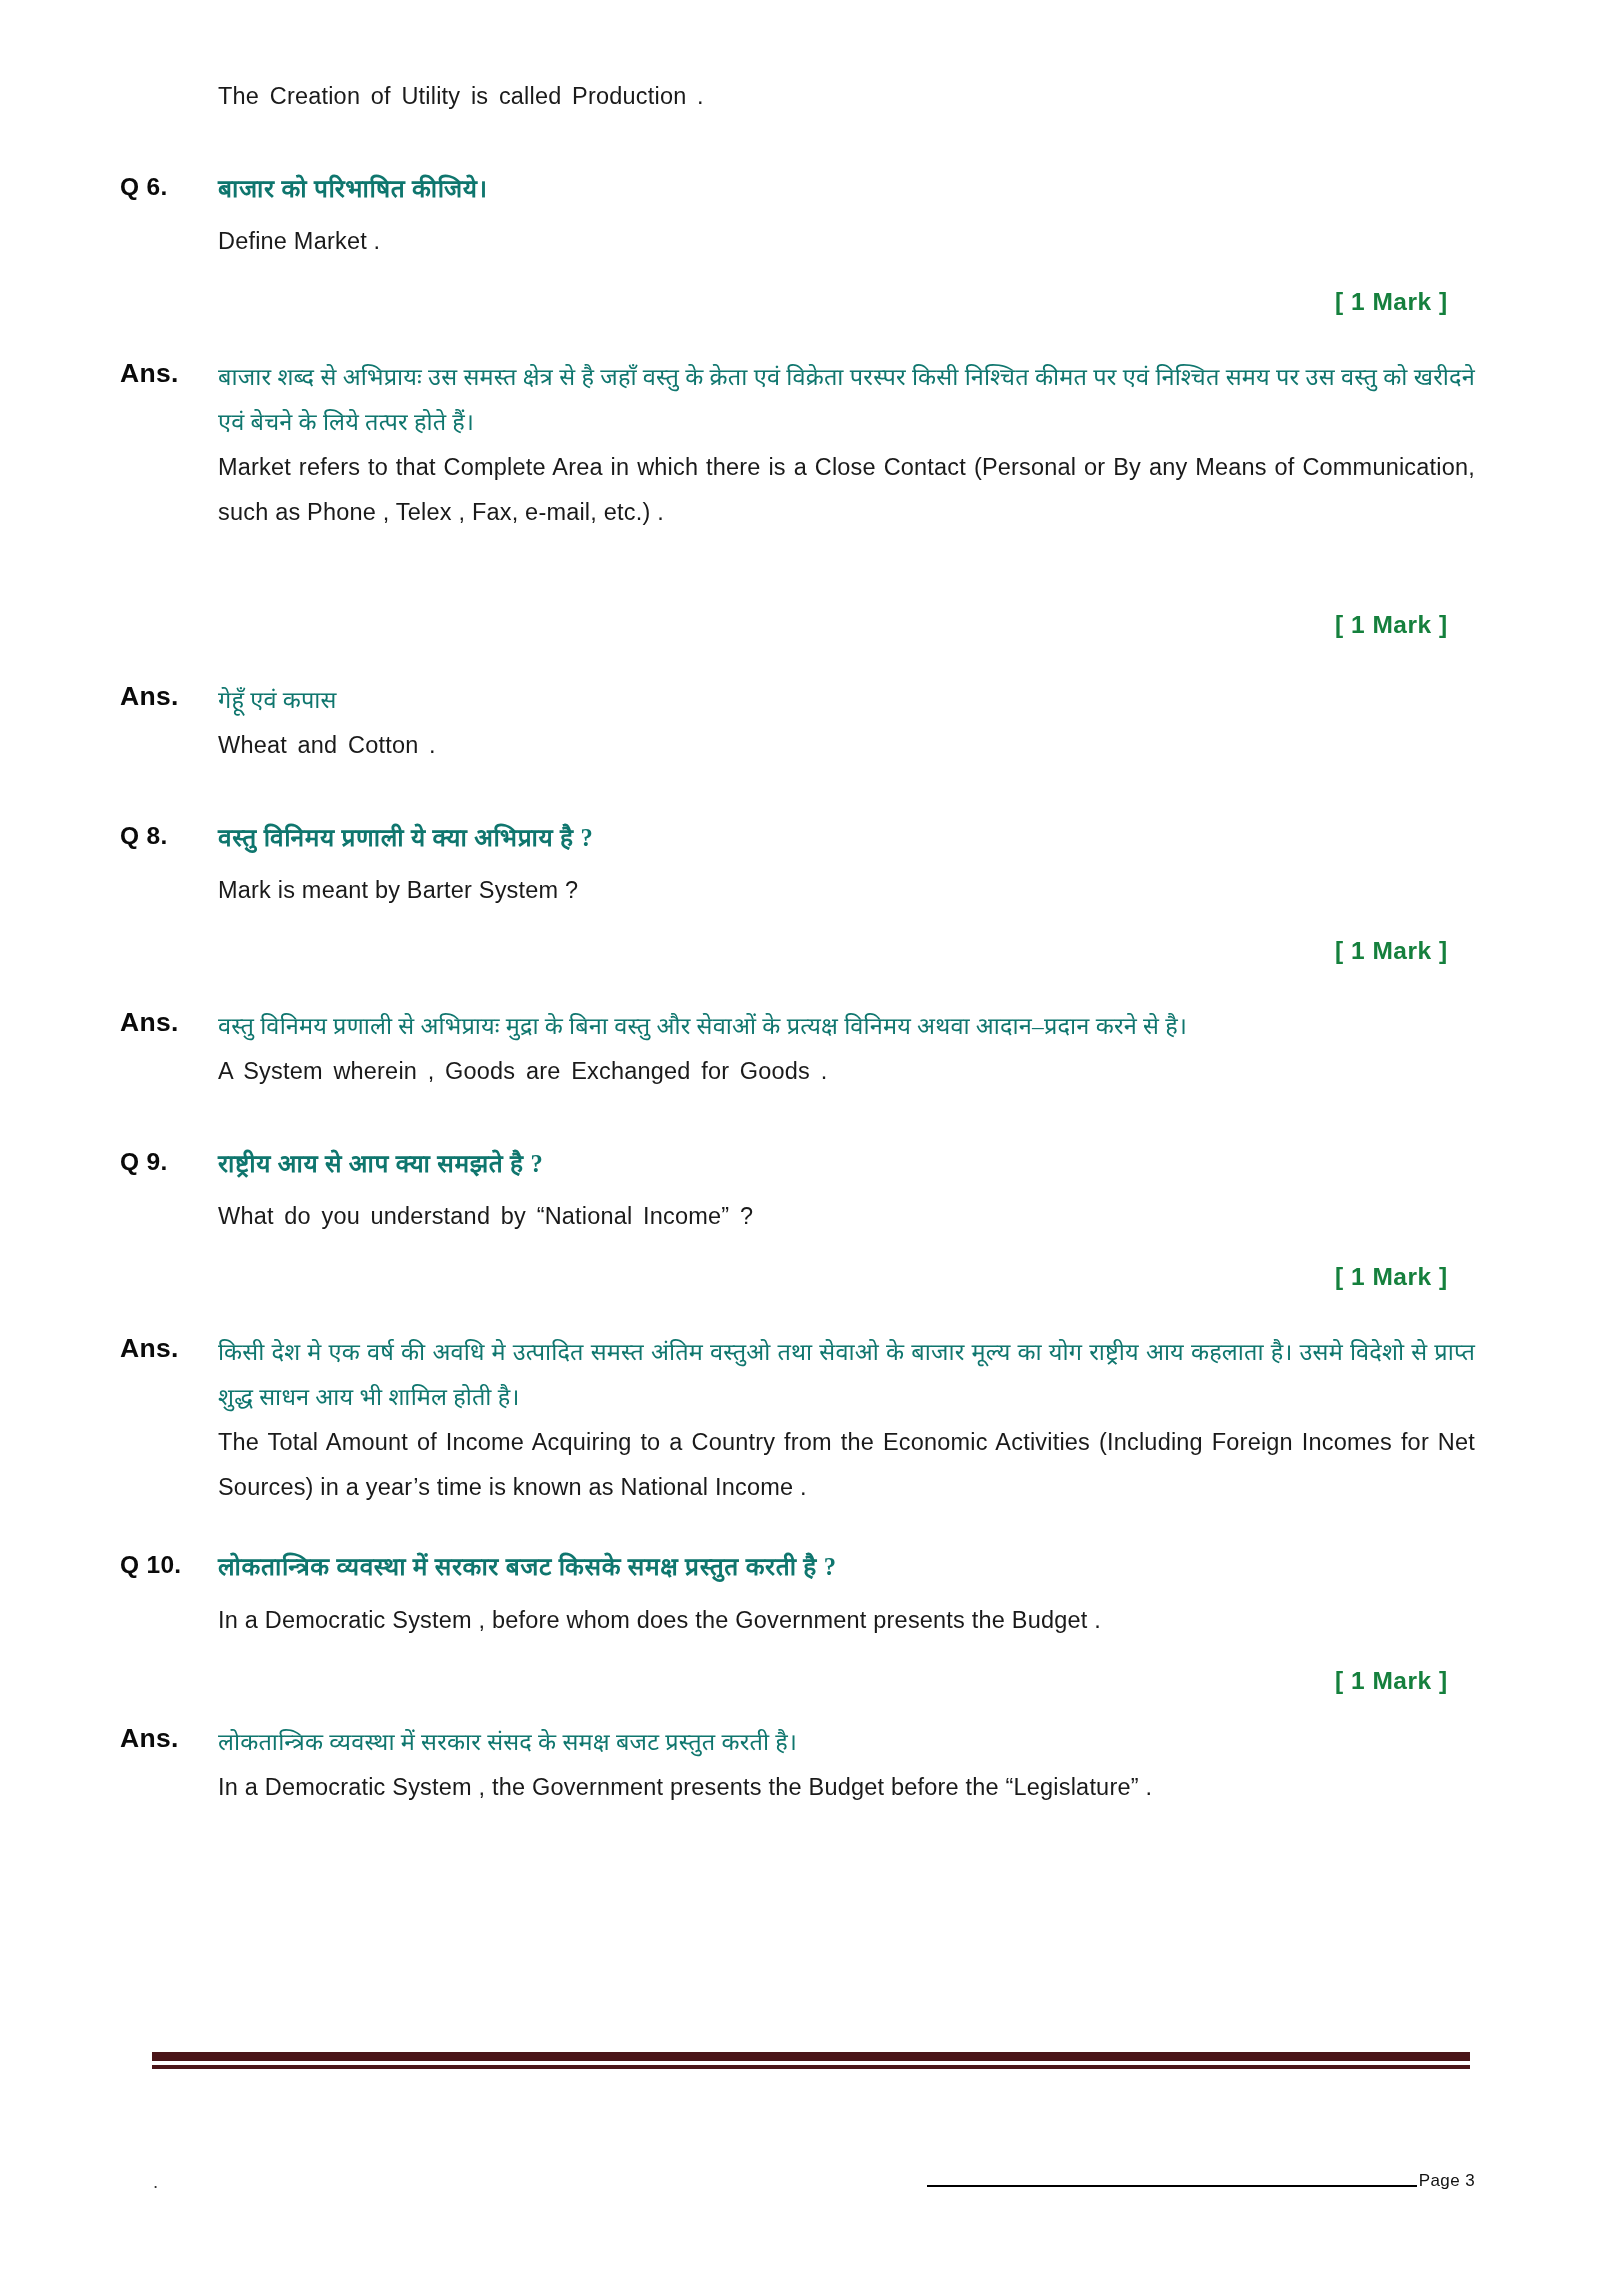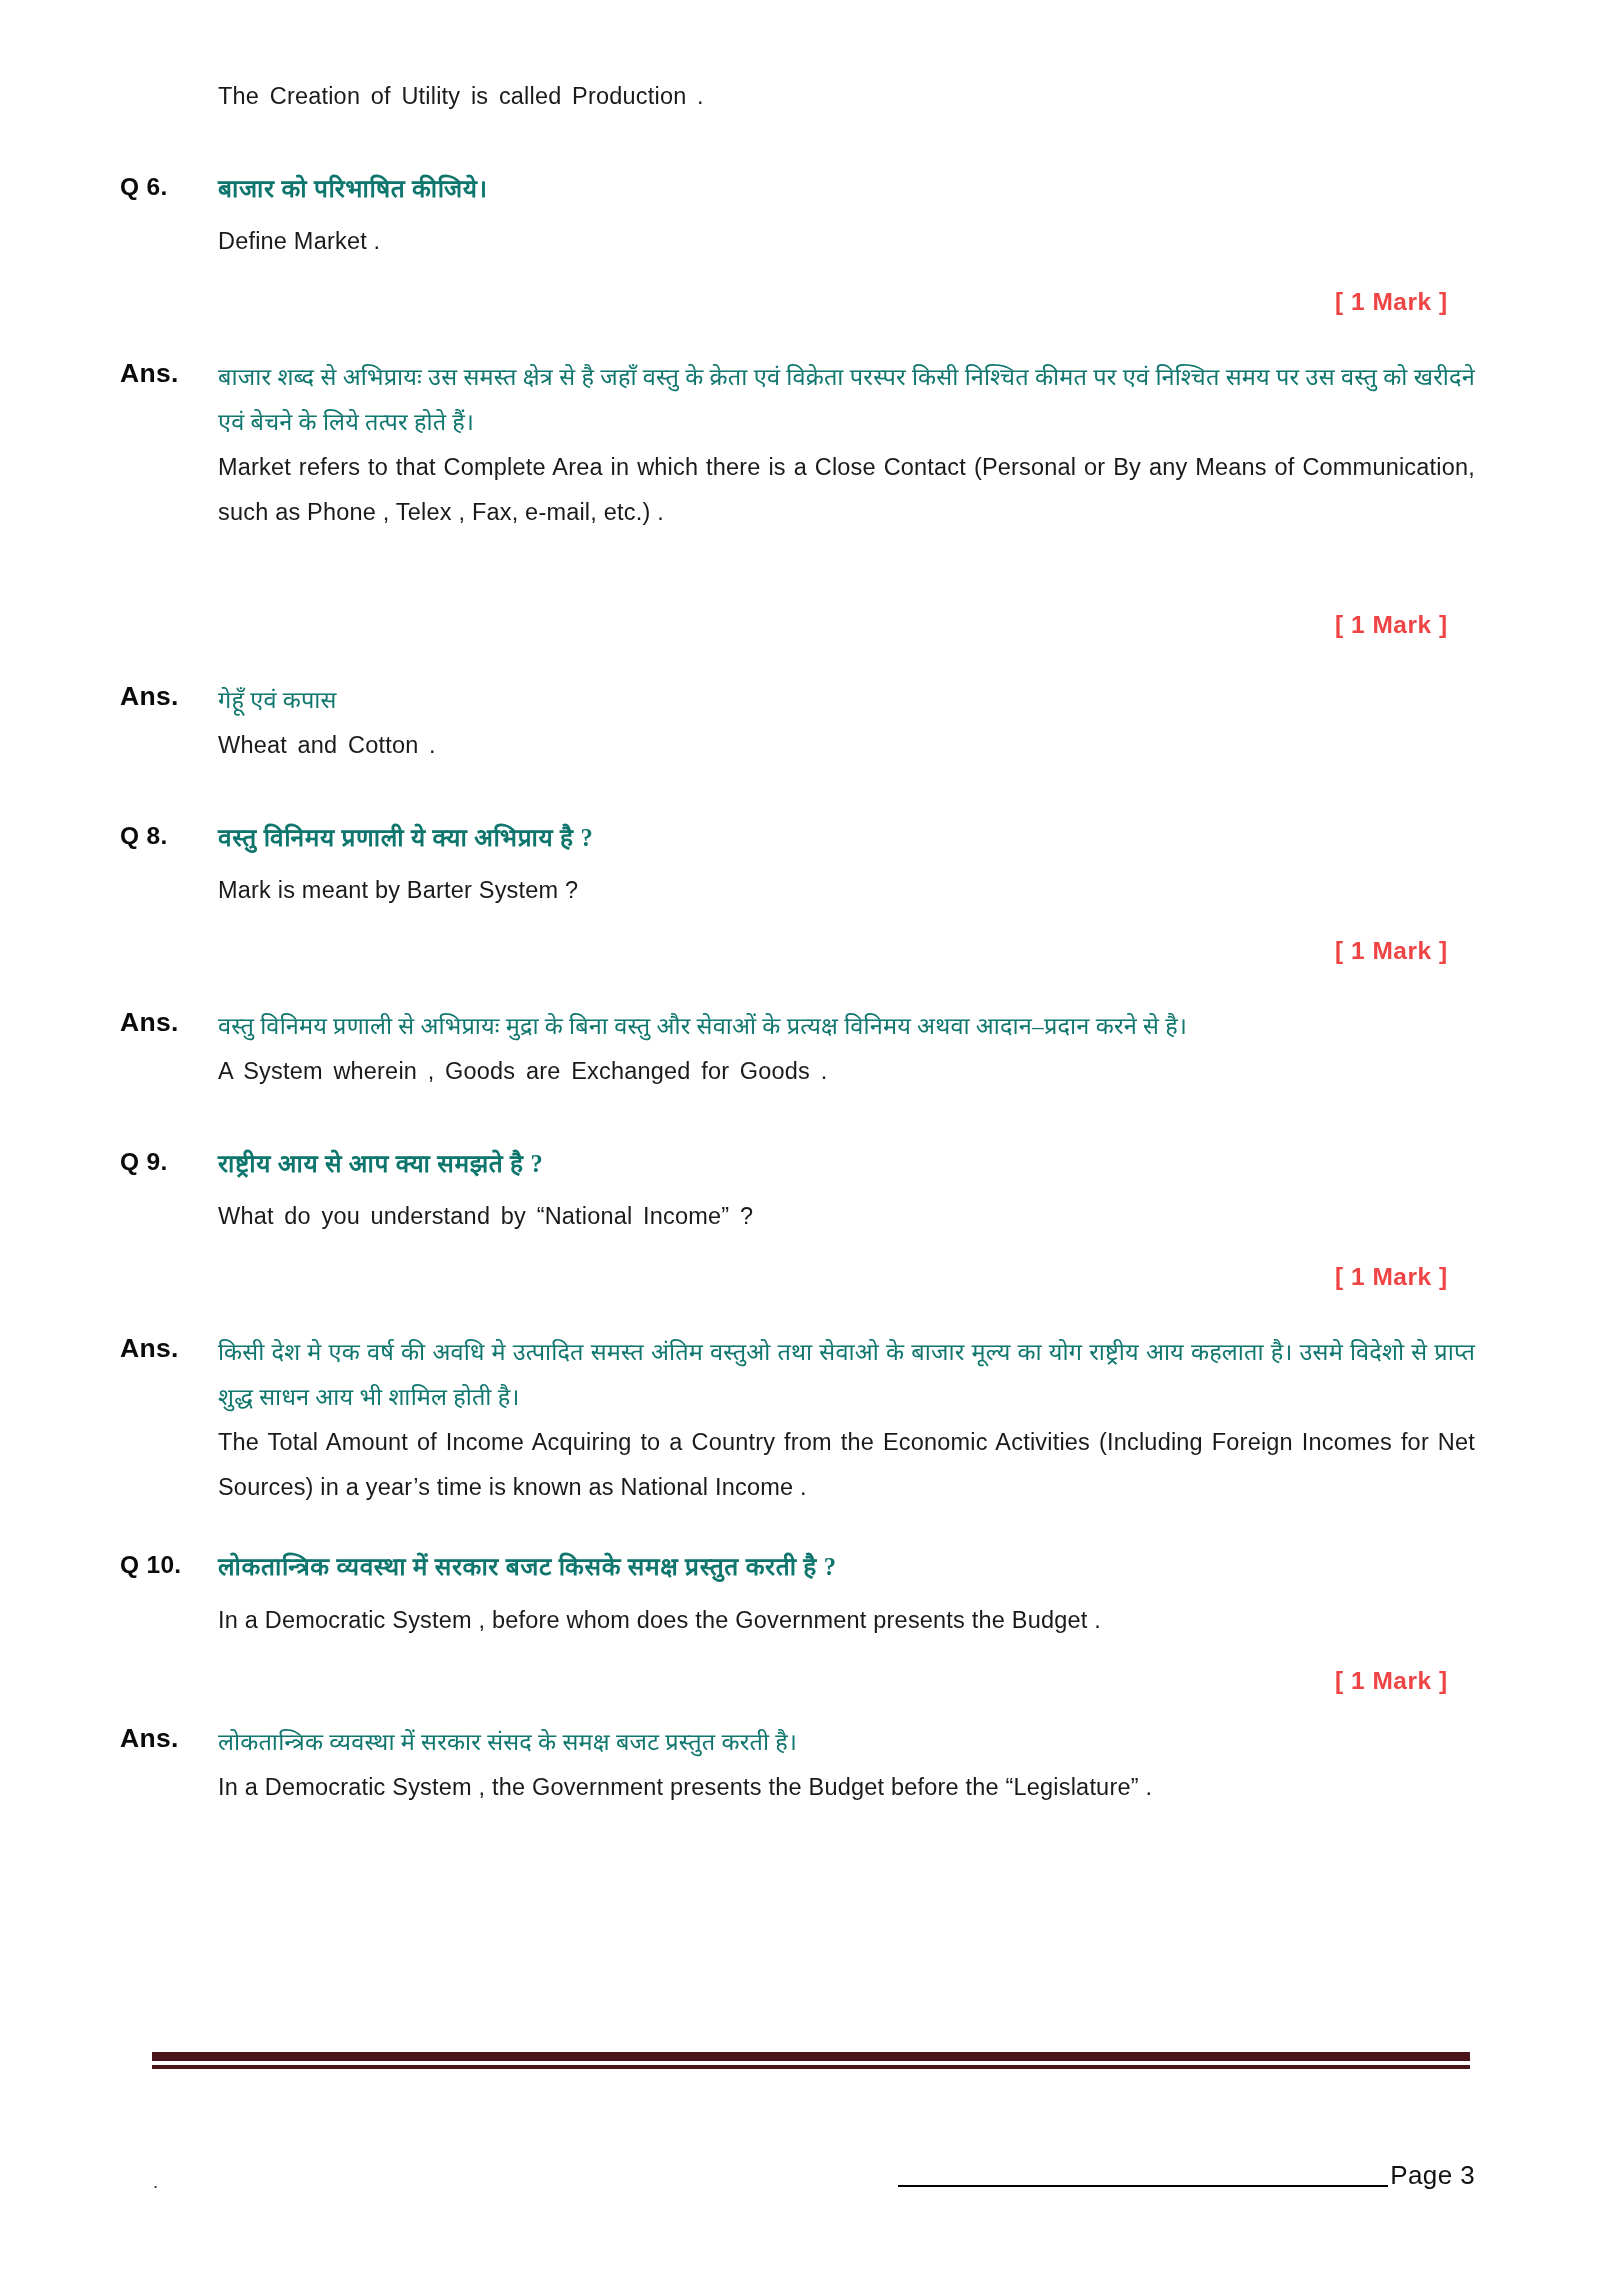--- a/index.html
+++ b/index.html
@@ -86,21 +86,21 @@
   }
   .spaced {
     word-spacing: 3.9px;
   }
 
   .mark {
     text-align: right;
     font-weight: bold;
     font-size: 24.5px;
     letter-spacing: 0.5px;
-    color: #ef4444;
+    color: #15803d;
     padding-right: 27.4px;
   }
 
   
   .gap-sm { height: 13.7px; }
   .gap-md { height: 25.5px; }
   .gap-lg { height: 39px; }
   .gap-xl { height: 51px; }
 
   
@@ -147,21 +147,21 @@
     display: flex;
     align-items: flex-end;
   }
   .page-lead-line {
     width: 490px;
     border-bottom: 2px solid #000000;
     height: 29px;
     margin-bottom: 3.9px;
   }
   .page-num {
-    font-size: 26px;
+    font-size: 17px;
     color: #111111;
     letter-spacing: 0.4px;
     white-space: nowrap;
     padding-left: 2px;
   }
 </style>
 </head>
 <body>
 
 <div class="page">

